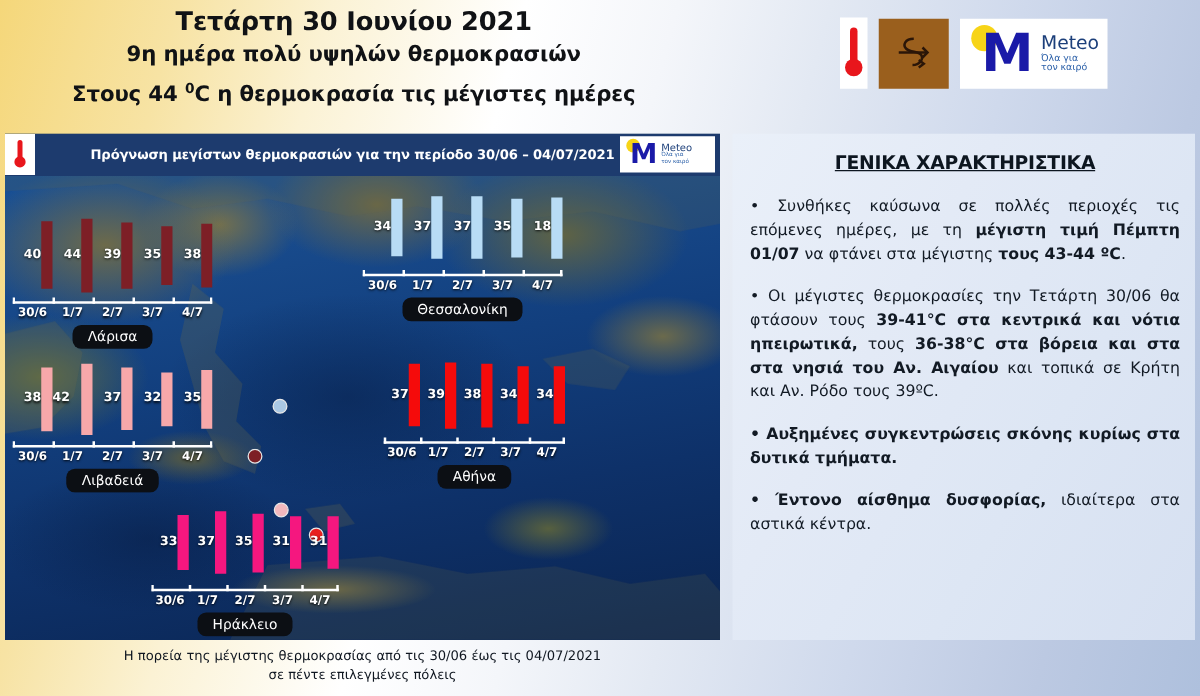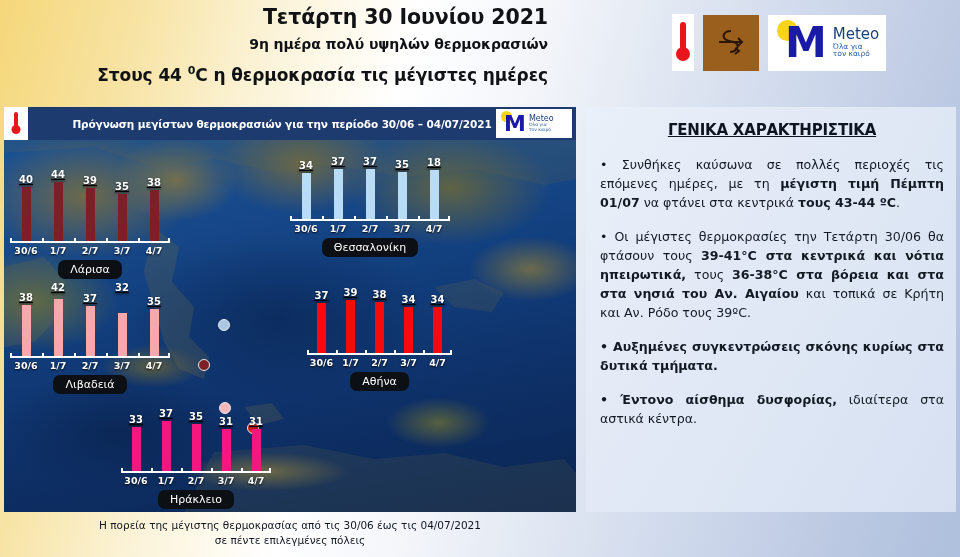--- a/index.html
+++ b/index.html
@@ -31,32 +31,32 @@
   
   #banner {
     position: absolute;
     left: 0; top: 0;
     width: 960px; height: 100px;
   }
   #banner-title {
     position: absolute;
     left: 18px; top: 4px;
     width: 530px;
-    text-align: right;
+    text-align: center;
     color: #101215;
   }
   .bt-line1 {
     font-size: 20.5px;
     font-weight: bold;
     letter-spacing: -0.1px;
     line-height: 26px;
     white-space: nowrap;
   }
   .bt-line2 {
-    font-size: 14px;
+    font-size: 17px;
     font-weight: bold;
     letter-spacing: -0.1px;
     line-height: 28px;
     white-space: nowrap;
   }
   .bt-line3 {
     font-size: 17px;
     font-weight: bold;
     letter-spacing: -0.1px;
     line-height: 26px;
@@ -226,25 +226,24 @@
     position: absolute;
     z-index: 5;
   }
   .chart-bars {
     display: flex;
     align-items: flex-end;
     height: 74px;
   }
   .bar-col {
     display: flex;
-    flex-direction: column;
+    flex-direction: row;
     align-items: center;
     justify-content: flex-end;
     height: 100%;
-    text-decoration: underline;
   }
   .bar-val {
     color: #ffffff;
     font-size: 10px;
     font-weight: bold;
     line-height: 11px;
     margin-bottom: 2px;
     text-shadow: 0 1px 2px rgba(0,0,0,0.85);
   }
   .bar-rect { width: 9px; }
@@ -481,21 +480,21 @@
             <div class="bar-rect" style="height: 51px; background: rgb(247, 168, 170);"></div>
           </div>
           <div class="bar-col" style="width: 32px; justify-content: space-between;">
             <div class="bar-val">42</div>
             <div class="bar-rect" style="height: 57px; background: rgb(247, 168, 170);"></div>
           </div>
           <div class="bar-col" style="width: 32px;">
             <div class="bar-val">37</div>
             <div class="bar-rect" style="height: 50px; background: rgb(247, 168, 170);"></div>
           </div>
-          <div class="bar-col" style="width: 32px; justify-content: space-between;">
+          <div class="bar-col" style="width: 32px;">
             <div class="bar-val">32</div>
             <div class="bar-rect" style="height: 43px; background: rgb(247, 168, 170);"></div>
           </div>
           <div class="bar-col" style="width: 32px;">
             <div class="bar-val">35</div>
             <div class="bar-rect" style="height: 47px; background: rgb(247, 168, 170);"></div>
           </div>
         </div>
         <div class="chart-axis">
           <div class="tick" style="left: 0px;"></div>
@@ -597,20 +596,20 @@
   </div>
 
   <div id="caption">
     <div>Η πορεία της μέγιστης θερμοκρασίας από τις 30/06 έως τις 04/07/2021</div>
     <div>σε πέντε επιλεγμένες πόλεις</div>
   </div>
 
   <div id="right-panel">
     <div id="panel-title">ΓΕΝΙΚΑ ΧΑΡΑΚΤΗΡΙΣΤΙΚΑ</div>
     <div id="bullets-container">
-        <div class="bullet"><span>• Συνθήκες καύσωνα σε πολλές περιοχές τις επόμενες ημέρες, με τη </span><b>μέγιστη τιμή Πέμπτη 01/07</b><span> να φτάνει στα κεντρικά </span><b>τους 43-44 ºC</b><span>.</span></div>
+        <div class="bullet"><span>• Συνθήκες καύσωνα σε πολλές περιοχές τις επόμενες ημέρες, με τη </span><b>μέγιστη τιμή Πέμπτη 01/07</b><span> να φτάνει στα μέγιστης </span><b>τους 43-44 ºC</b><span>.</span></div>
         <div class="bullet"><span>• Οι μέγιστες θερμοκρασίες την Τετάρτη 30/06 θα φτάσουν τους </span><b>39-41°C στα κεντρικά και νότια ηπειρωτικά,</b><span> τους </span><b>36-38°C στα βόρεια και στα στα νησιά του Αν. Αιγαίου</b><span> και τοπικά σε Κρήτη και Αν. Ρόδο τους 39ºC.</span></div>
         <div class="bullet"><b>• Αυξημένες συγκεντρώσεις σκόνης κυρίως στα δυτικά τμήματα.</b></div>
         <div class="bullet"><b>• Έντονο αίσθημα δυσφορίας,</b><span> ιδιαίτερα στα αστικά κέντρα.</span></div>
       </div>
   </div>
 
 </div>
 
 </body></html>

